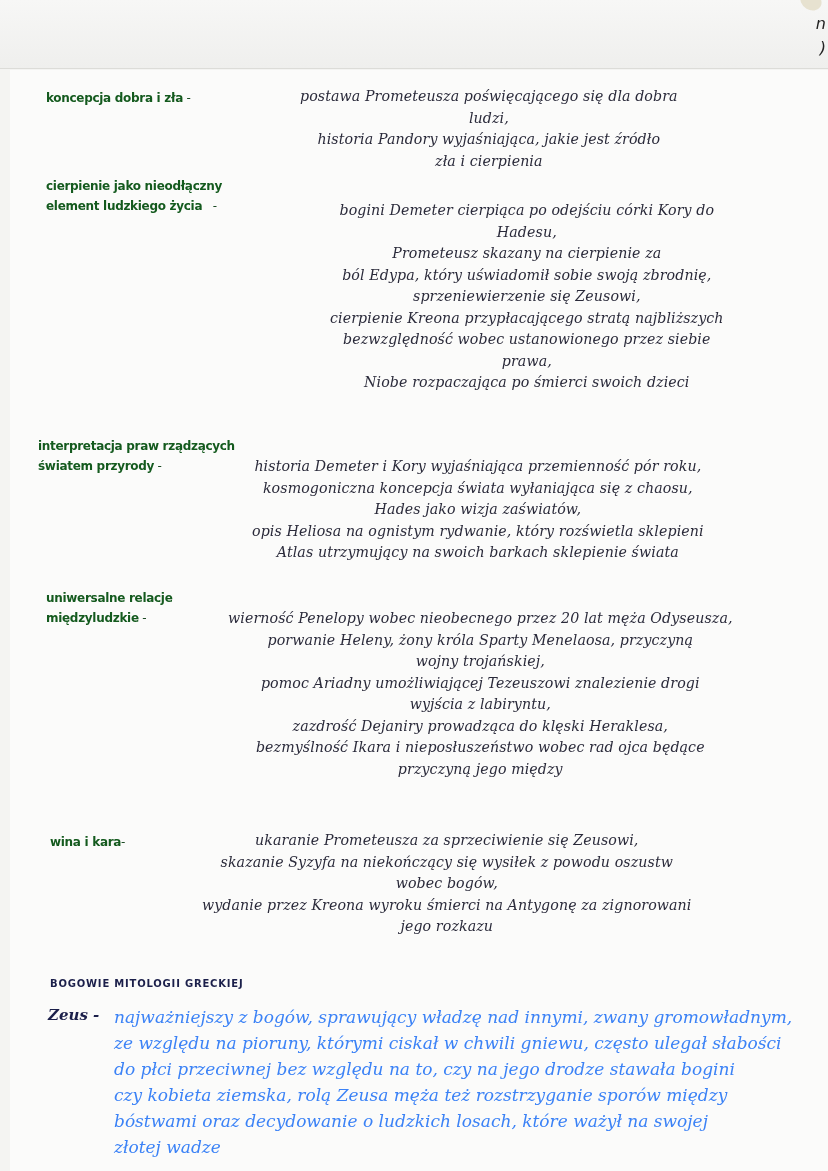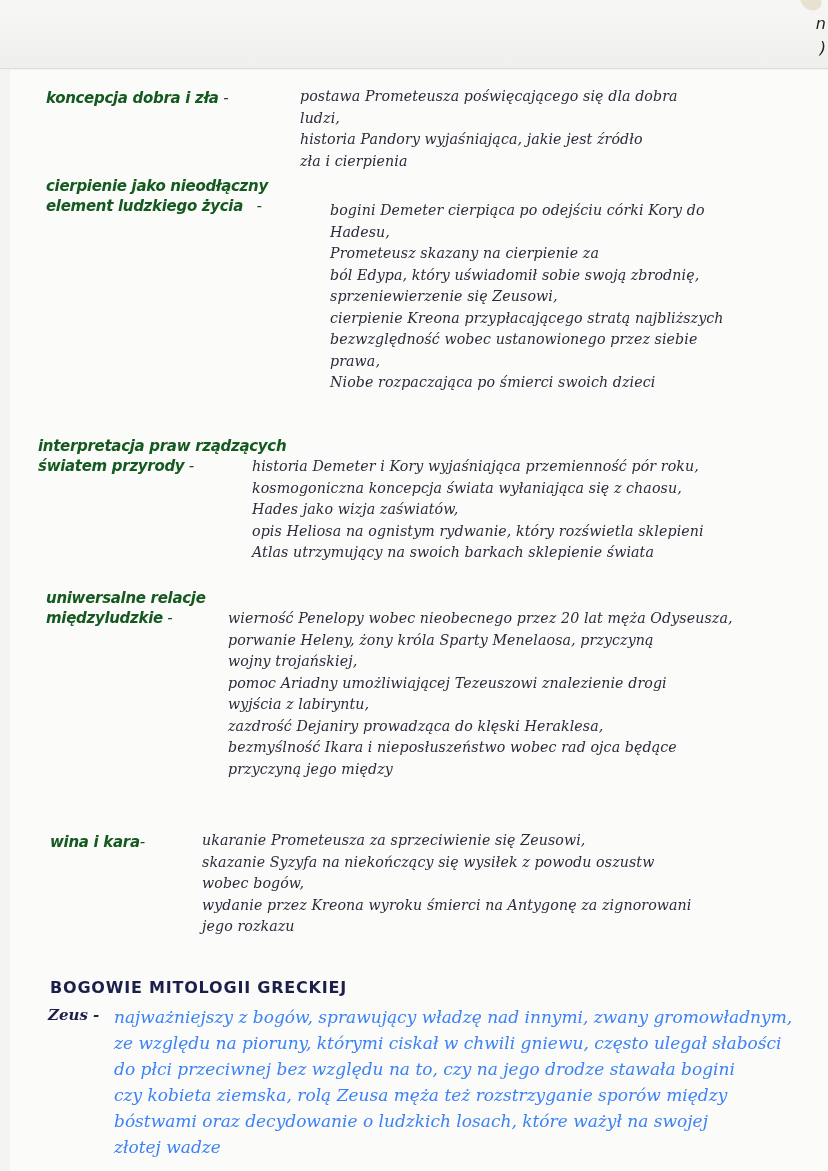--- a/index.html
+++ b/index.html
@@ -21,33 +21,33 @@
     position:absolute; right:6px; top:-8px; width:22px; height:18px;
     border-radius:50%; background:#e7e2d0; transform:rotate(30deg);
   }
   .page {
     position:absolute; left:10px; top:70px; width:818px; height:1101px;
     background:#fbfbfa;
   }
   .section { position:absolute; left:0; width:818px; }
   .label {
     position:absolute; color:#145a1e; font-weight:bold;
-    font-family:"DejaVu Sans", sans-serif; font-size:15px; line-height:20px;
-    letter-spacing:-0.3px; font-style:italic;
+    font-family:"DejaVu Sans", sans-serif; font-size:12px; line-height:20px;
+    letter-spacing:-0.3px; 
   }
   .label .dash { font-weight:normal; color:#1c4a24; }
   .lines {
     position:absolute; color:#2a2a3a;
     font-family:"DejaVu Serif", serif; font-style:italic;
     font-size:14.2px; line-height:21.5px; letter-spacing:0.1px;
   }
-  .lines div { white-space:nowrap; }
+  .lines div { white-space:nowrap;text-align:center; }
   .heading {
     position:absolute; color:#1b1f4a; font-weight:bold;
-    font-family:"DejaVu Sans", sans-serif; font-size:16px; letter-spacing:0.8px;text-align:center;
+    font-family:"DejaVu Sans", sans-serif; font-size:10px; letter-spacing:0.8px;text-align:center;
   }
   .zeus-label {
     position:absolute; color:#1b1f4a; font-family:"DejaVu Serif", serif;
     font-style:italic; font-size:15px; font-weight:bold;
   }
   .zeus-lines {
     position:absolute; color:#3b82f6; font-family:"DejaVu Serif", serif;
     font-style:italic; font-size:17px; line-height:26px;
   }
   .zeus-lines div { white-space:nowrap; }

